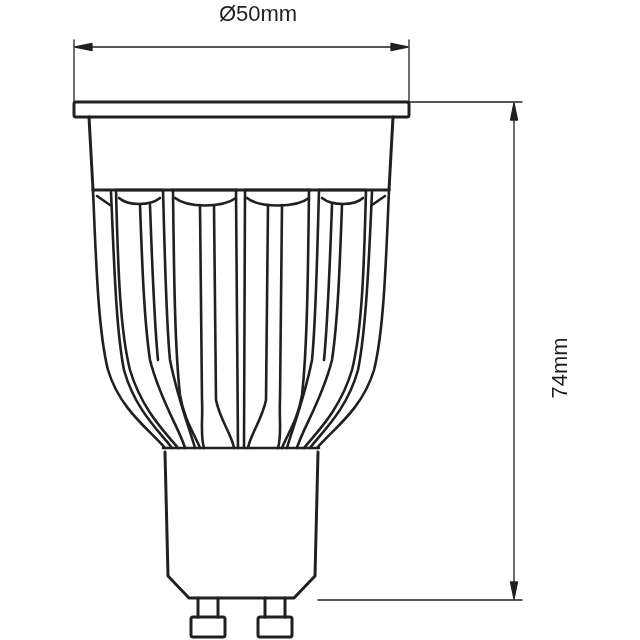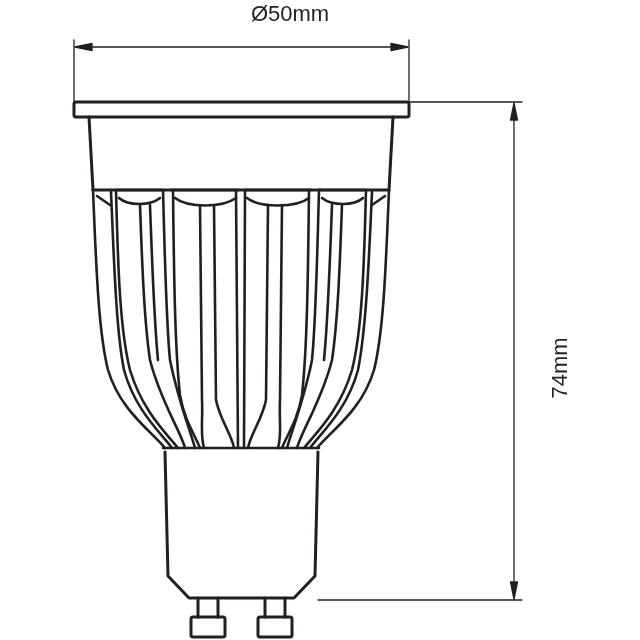--- a/index.html
+++ b/index.html
@@ -1,19 +1,19 @@
 <!DOCTYPE html>
 <html><head>
 <meta charset="utf-8">
 <style>
   html, body { margin:0; padding:0; background:#ffffff; }
   #stage { position:relative; width:640px; height:640px; overflow:hidden; background:#fff; }
   svg { position:absolute; left:0; top:0; }
   .dim-label { position:absolute; font-family:"Liberation Sans", sans-serif; color:#231f20; font-size:22px; line-height:1; white-space:nowrap; }
-  #width-label { left:0; width:484px; text-align:center; top:3px;padding-left:48px; }
+  #width-label { left:16px; width:484px; text-align:center; top:3px; }
   #height-label { left:560px; top:368px; transform:translate(-50%,-50%) rotate(-90deg); }
 </style>
 </head>
 <body>
 
 <div id="stage">
   <svg width="640" height="640" viewBox="0 0 640 640" fill="none" stroke="#231f20" stroke-linejoin="round" stroke-linecap="round">
 
     <g stroke-width="1.3">
       <line x1="74" y1="40" x2="74" y2="104"></line>

